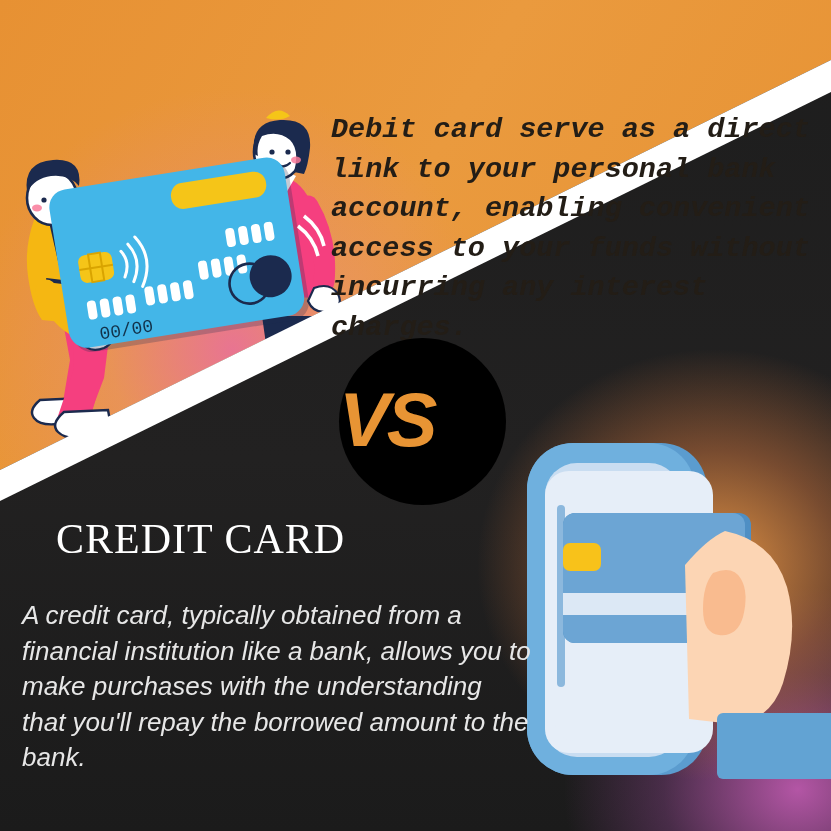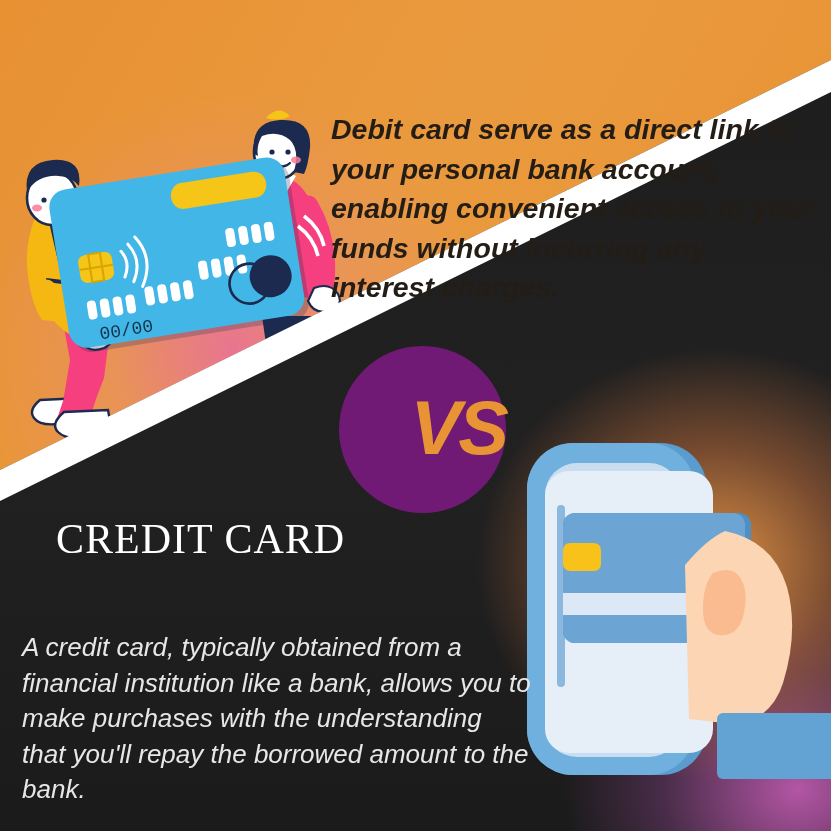--- a/index.html
+++ b/index.html
@@ -36,41 +36,41 @@
   }
   
   .debit-title{
     position:absolute;left:72px;top:42px;
     font-family:"Liberation Serif", serif;
     font-size:54px;letter-spacing:1px;color:#171717;
     white-space:nowrap;line-height:1;
   }
   .debit-body{
     position:absolute;left:331px;top:110px;width:485px;
-    font-family:Liberation Sans, sans-serif;
+    font-family:Liberation Mono, monospace;
     font-weight:bold;font-style:italic;
     font-size:28.5px;line-height:1.39;color:#231d16;
   }
   .credit-title{
     position:absolute;left:56px;top:518px;
     font-family:"Liberation Serif", serif;
     font-size:42px;letter-spacing:1px;color:#ffffff;
     white-space:nowrap;line-height:1;
   }
   .credit-body{
     position:absolute;left:22px;top:598px;width:510px;
     font-family:"Liberation Sans", sans-serif;
     font-style:italic;font-weight:normal;
-    font-size:26px;line-height:1.37;color:#e7e7e7;margin-top:32px;
+    font-size:26px;line-height:1.37;color:#e7e7e7;
   }
   
   .vs-badge{
-    position:absolute;left:339px;top:346px;width:167px;height:167px;
-    border-radius:50%;background:#701a75;
-    display:flex;align-items:center;justify-content:flex-end;
+    position:absolute;left:339px;top:338px;width:167px;height:167px;
+    border-radius:50%;background:#000000;
+    display:flex;align-items:center;justify-content:flex-start;
   }
   .vs-label{
     font-family:"Liberation Sans", sans-serif;
     font-weight:bold;font-style:italic;
     font-size:76px;color:#e89434;letter-spacing:-3px;
     transform:translateY(-2px);
   }
   
   .debit-illustration{position:absolute;left:0px;top:120px;width:360px;height:320px;}
   .credit-illustration{position:absolute;left:495px;top:425px;width:336px;height:406px;}

